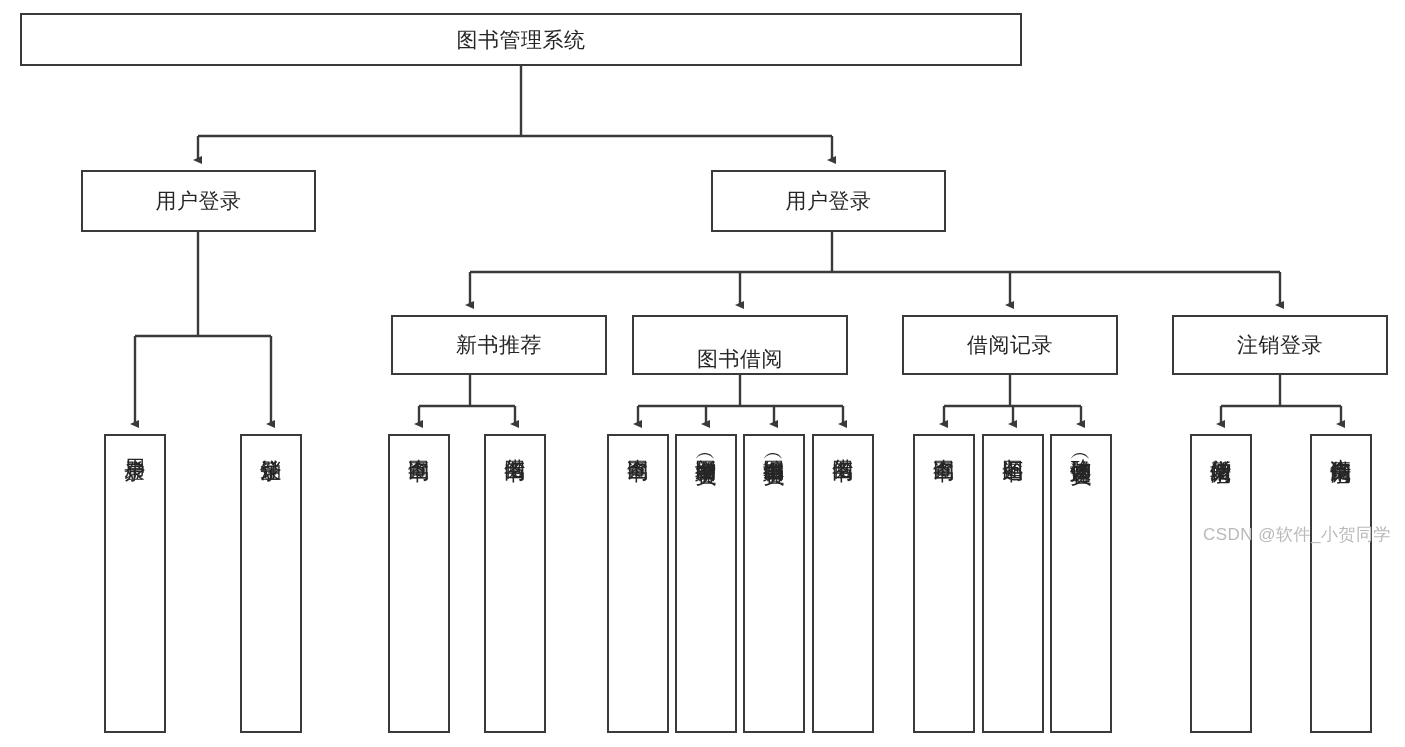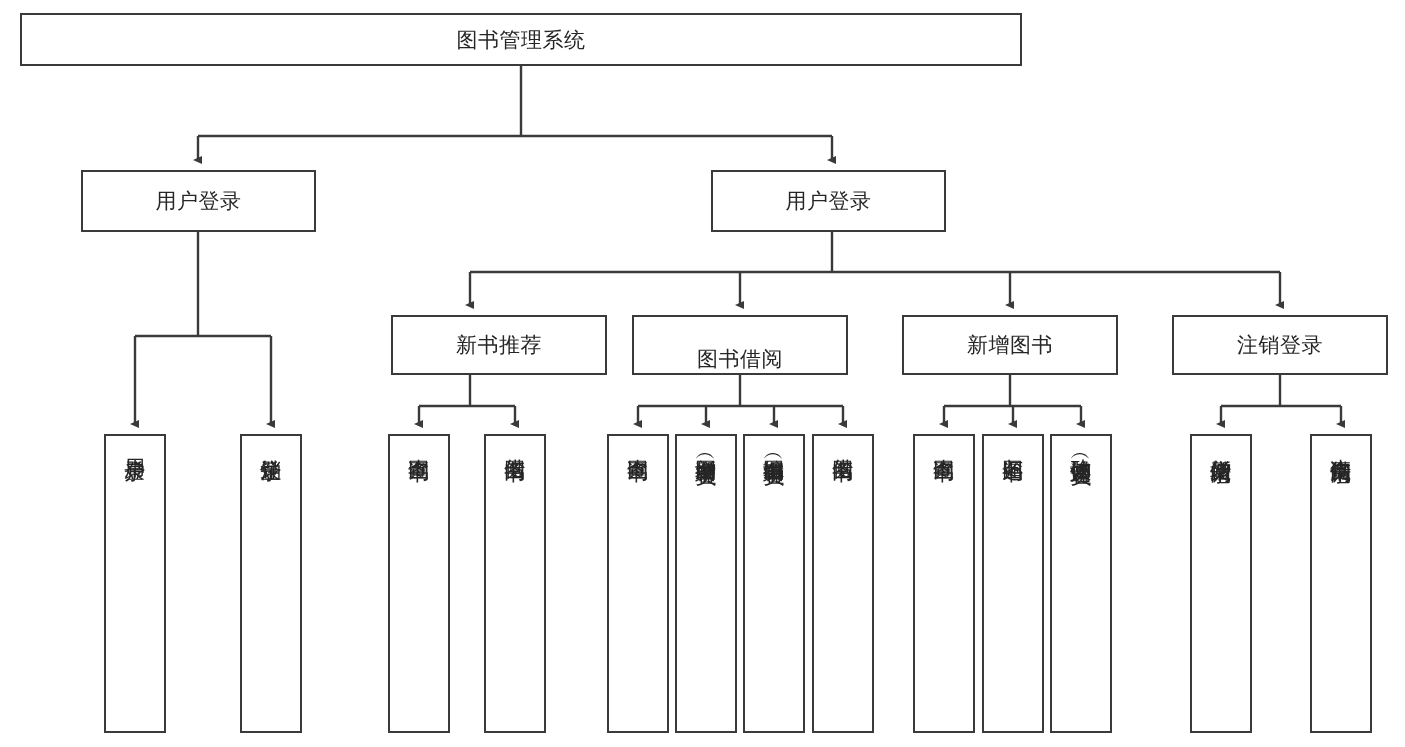--- a/index.html
+++ b/index.html
@@ -134,21 +134,21 @@
     <span>用户登录</span>
   </div>
 
   <div class="node horizontal" style="left: 362px; top: 315px; width: 216px; height: 60px; margin-left: 29px;">
     <span>新书推荐</span>
   </div>
   <div class="node horizontal" style="left: 632px; top: 315px; width: 216px; height: 60px; align-items: flex-end;">
     <span>图书借阅</span>
   </div>
   <div class="node horizontal" style="left: 902px; top: 315px; width: 216px; height: 60px;">
-    <span>新增图书</span>
+    <span>借阅记录</span>
   </div>
   <div class="node horizontal" style="left: 1172px; top: 315px; width: 216px; height: 60px;">
     <span>注销登录</span>
   </div>
 
   <div class="node vertical" style="left: 104px; top: 434px; width: 62px; height: 299px;">
     <span class="vlabel">用户登录</span>
   </div>
   <div class="node vertical" style="left: 240px; top: 434px; width: 62px; height: 299px;">
     <span class="vlabel">注销登录</span>
@@ -180,13 +180,14 @@
   <div class="node vertical mid" style="left: 1050px; top: 434px; width: 62px; height: 299px;">
     <span class="vlabel">确认归还（管理员）</span>
   </div>
   <div class="node vertical" style="left: 1190px; top: 434px; width: 62px; height: 299px;">
     <span class="vlabel">新增借阅记录</span>
   </div>
   <div class="node vertical" style="left: 1310px; top: 434px; width: 62px; height: 299px;">
     <span class="vlabel">查询借阅记录</span>
   </div>
 
+  <div class="watermark">CSDN @软件_小贺同学</div>
 </div>
 
 </body></html>

